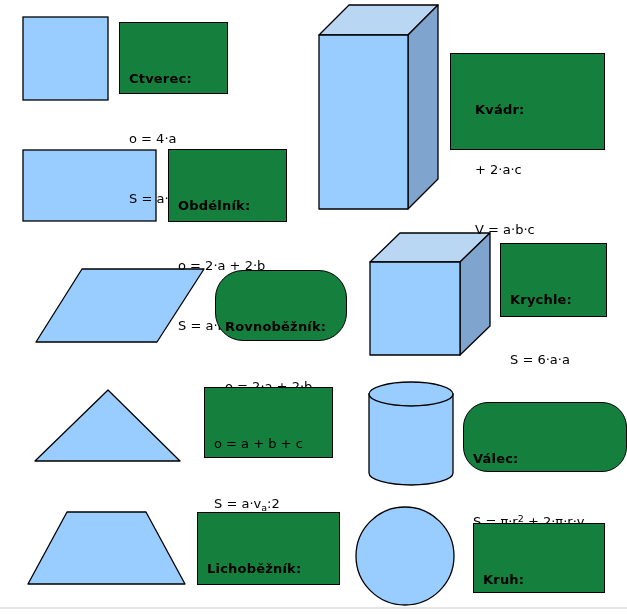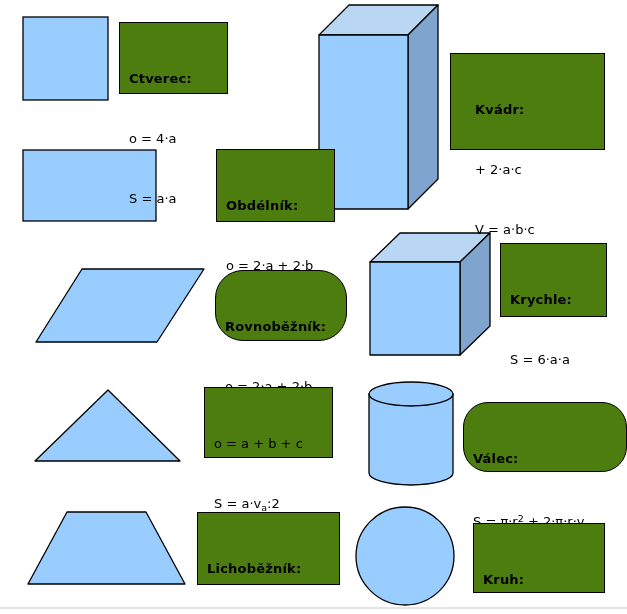--- a/index.html
+++ b/index.html
@@ -7,21 +7,21 @@
     width: 627px; height: 614px;
     background: #FFFFFF;
     font-family: "DejaVu Sans", "Liberation Sans", sans-serif;
     position: relative;
     overflow: hidden;
   }
   .stage { position: absolute; left: 0; top: 0; width: 627px; height: 614px; }
   svg.shapes { position: absolute; left: 0; top: 0; }
   .panel-label {
     position: absolute;
-    background: #4d7c0f;
+    background: #15803d;
     border: 1.5px solid #000000;
     box-sizing: border-box;
     padding: 6px 8px 4px 9px;
     color: #000000;
     font-size: 13px;
     line-height: 20px;
     white-space: pre-wrap;
   }
   .lbl-title { font-weight: bold; letter-spacing: 0.2px; }
   .lbl-line  { font-weight: normal; }
@@ -76,21 +76,21 @@
     <div class="lbl-line">o = 4·a</div>
     <div class="lbl-line">S = a·a</div>
   </div>
 
   <div class="panel-label" style="left:450px; top:53px; width:155px; height:97px;padding-left:24px;">
     <div class="lbl-title">Kvádr:</div>
     <div class="lbl-line">+ 2·a·c</div>
     <div class="lbl-line">V = a·b·c</div>
   </div>
 
-  <div class="panel-label" style="left:168px; top:149px; width:119px; height:73px;margin-left:48px;">
+  <div class="panel-label" style="left:168px; top:149px; width:119px; height:73px;">
     <div class="lbl-title">Obdélník:</div>
     <div class="lbl-line">o = 2·a + 2·b</div>
     <div class="lbl-line">S = a·b</div>
   </div>
 
   <div class="panel-label" style="left:215px; top:270px; width:132px; height:71px;border-radius:28px;">
     <div class="lbl-title">Rovnoběžník:</div>
     <div class="lbl-line">o = 2·a + 2·b</div>
     <div class="lbl-line"><span>S = a·v</span><sub>a</sub><span> = b·v</span><sub>b</sub></div>
   </div>

